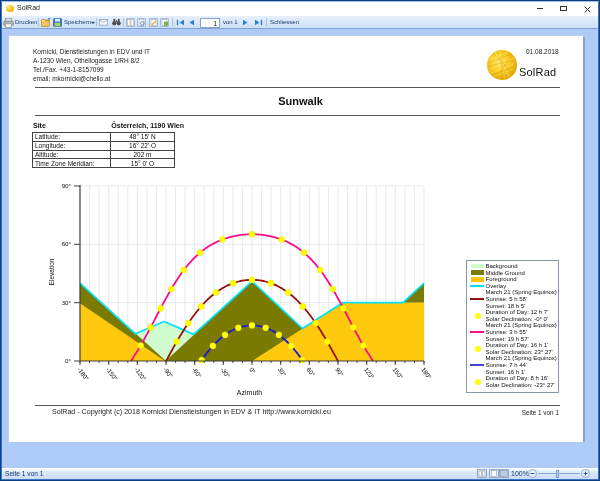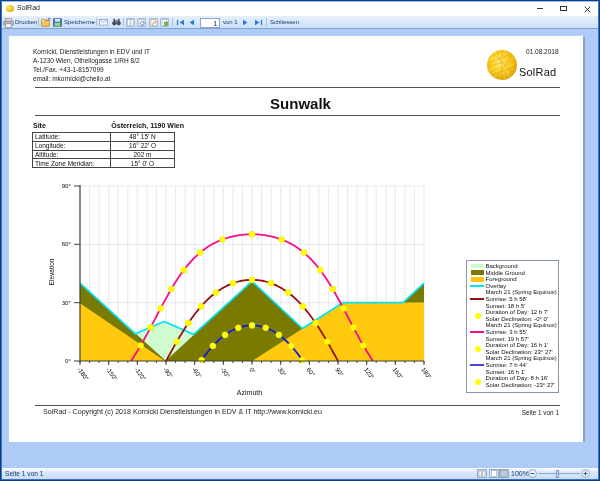--- a/index.html
+++ b/index.html
@@ -141,21 +141,21 @@
 <path d="M6 3 L26 23"></path>
         <path d="M15 1 L15 29"></path>
         <path d="M9 28 L25 5"></path>
 </g>
 </g>
 </svg>
 <div class="abs" style="left:526px;top:47.5px;font-size:6.5px;color:#222">01.08.2018</div>
 <div class="abs" style="left:519px;top:66px;font-size:11px;color:#111;letter-spacing:0.2px">SolRad</div>
 <div class="abs" style="left:35px;top:86.5px;width:525px;height:1.2px;background:#555"></div>
 
-<div class="abs" style="left:35px;top:95px;width:531px;text-align:center;font-size:15px;font-weight:bold;color:#111">Sunwalk</div>
+<div class="abs" style="left:35px;top:95px;width:531px;text-align:center;font-size:11px;font-weight:bold;color:#111">Sunwalk</div>
 <div class="abs" style="left:35px;top:114.8px;width:525px;height:1.4px;background:#555"></div>
 
 <div class="abs" style="left:33px;top:121.5px;font-size:7px;font-weight:bold;color:#111">Site</div>
 <div class="abs" style="left:33px;top:121.5px;width:151px;text-align:right;font-size:7px;font-weight:bold;color:#111">Österreich, 1190 Wien</div>
 <table class="abs" style="left:32px;top:132px;border-collapse:collapse;font-size:6.5px;color:#111">
 <tbody>
       <tr>
         <td style="border:1px solid #444;width:78px;height:8.8px;padding:0 0 0 2px">Latitude:</td>
         <td style="border:1px solid #444;width:64px;text-align:center">48° 15' N</td>
       </tr>
@@ -374,21 +374,21 @@
 <div style="position:absolute;left:485.5px;top:348.8px;font-size:6px;line-height:6.6px;color:#111;white-space:nowrap">Solar Declination: 23° 27'</div>
 <div style="position:absolute;left:485.5px;top:355.4px;font-size:6px;line-height:6.6px;color:#111;white-space:nowrap">March 21 (Spring Equinox)</div>
 <div style="position:absolute;left:470px;top:364.0px;width:14px;height:2px;background:#4444D0"></div>
 <div style="position:absolute;left:485.5px;top:362.0px;font-size:6px;line-height:6.6px;color:#111;white-space:nowrap">Sunrise: 7 h 44'</div>
 <div style="position:absolute;left:485.5px;top:368.6px;font-size:6px;line-height:6.6px;color:#111;white-space:nowrap">Sunset: 16 h 1'</div>
 <div style="position:absolute;left:474.5px;top:378.8px;width:6px;height:6px;border-radius:3px;background:#FFFF00"></div>
 <div style="position:absolute;left:485.5px;top:375.2px;font-size:6px;line-height:6.6px;color:#111;white-space:nowrap">Duration of Day: 8 h 16'</div>
 <div style="position:absolute;left:485.5px;top:381.8px;font-size:6px;line-height:6.6px;color:#111;white-space:nowrap">Solar Declination: -23° 27'</div>
 
 <div class="abs" style="left:35px;top:405px;width:525px;height:1px;background:#555"></div>
-<div class="abs" style="left:43px;top:408px;font-size:7.1px;color:#222">SolRad - Copyright (c) 2018 Kornicki Dienstleistungen in EDV &amp; IT http://www.kornicki.eu</div>
+<div class="abs" style="left:52px;top:408px;font-size:7.1px;color:#222">SolRad - Copyright (c) 2018 Kornicki Dienstleistungen in EDV &amp; IT http://www.kornicki.eu</div>
 <div class="abs" style="left:35px;top:408.5px;width:524px;text-align:right;font-size:6.4px;color:#222">Seite 1 von 1</div>
 
 <div class="abs" style="left:2px;top:467.5px;width:596px;height:11px;background:linear-gradient(#f6faff,#dbe9fa 30%,#cadcf5);border-top:1px solid #ffffff"></div>
 <div class="abs" style="left:5px;top:470px;font-size:6.6px;color:#1a3a70">Seite 1 von 1</div>
 <svg class="abs" style="left:477px;top:469px" width="10" height="9" viewBox="0 0 10 9">
     <rect x="0.5" y="0.5" width="9" height="8" fill="#dce9f8" stroke="#7d9cc7" stroke-width="0.8"></rect>
     <rect x="2" y="2" width="2.5" height="5" fill="#fff" stroke="#888" stroke-width="0.5"></rect>
     <rect x="5.5" y="2" width="2.5" height="5" fill="#fff" stroke="#888" stroke-width="0.5"></rect>
   </svg>
 <svg class="abs" style="left:489px;top:469px" width="10" height="9" viewBox="0 0 10 9">

